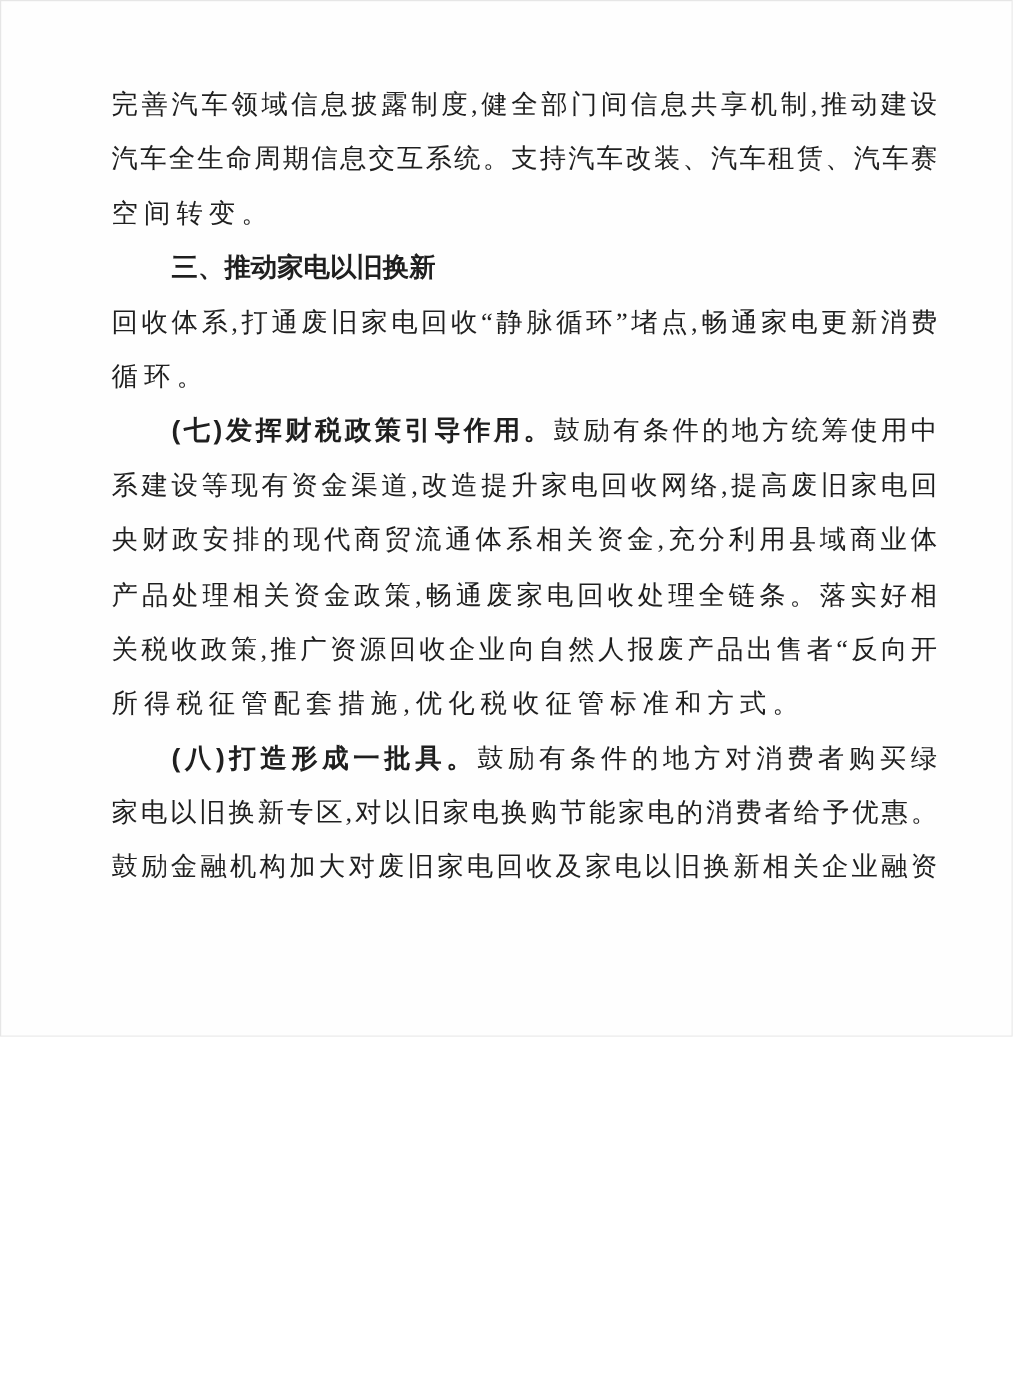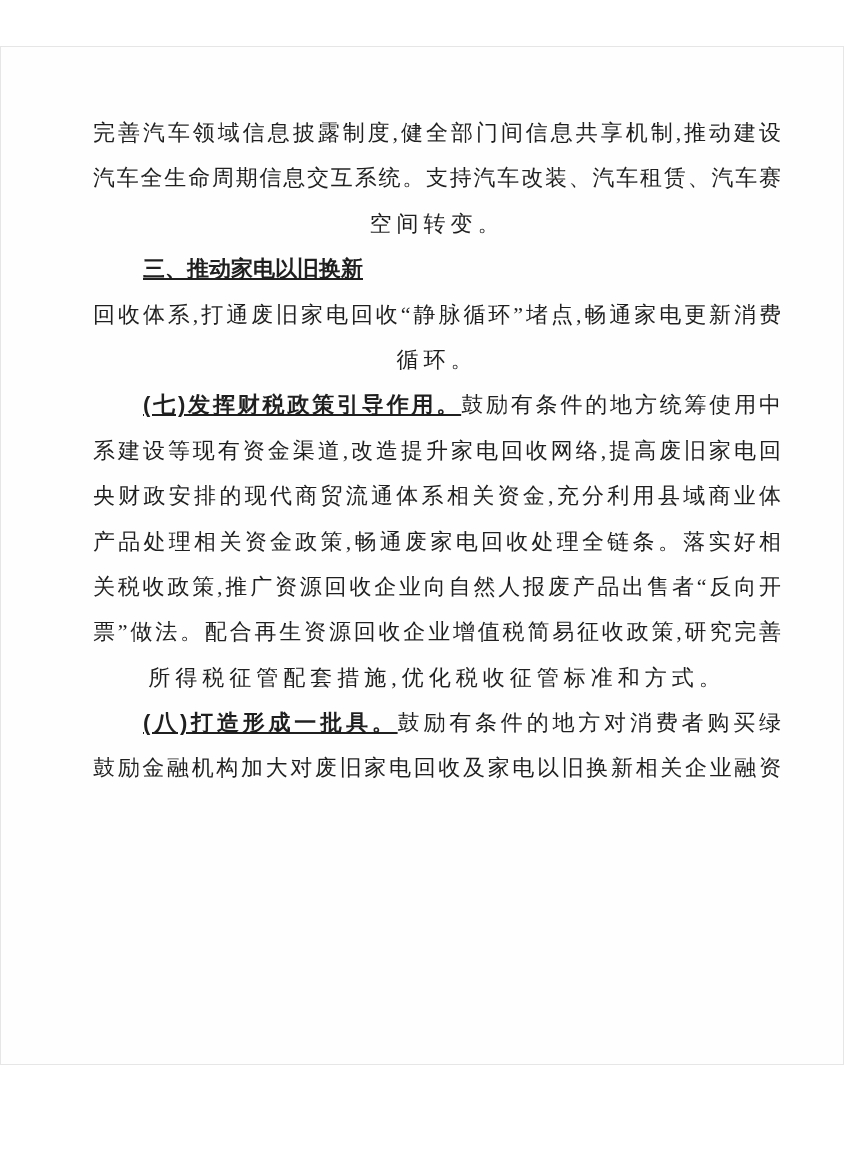--- a/index.html
+++ b/index.html
@@ -3,28 +3,27 @@
 <meta charset="utf-8">
 <style>
   html, body {
     margin: 0;
     padding: 0;
     background: #ffffff;
   }
   .page {
     position: relative;
     width: 844px;
-    height: 1019px;
+    height: 864px;
     background: #fefefe;
     box-sizing: border-box;
     border: 1px solid #e6e6e6;
     overflow: hidden;
     font-family: "Liberation Serif", serif;
     color: #1f1f1f;
-    margin-top: 46px;
   }
   .text-block {
     position: absolute;
     left: 92px;
     top: 63px;
     width: 688px;
   }
   .line {
     margin: 0;
     padding: 0;
@@ -34,29 +33,27 @@
     white-space: nowrap;
   }
   .just {
     white-space: normal;
     text-align: justify;
     text-align-last: justify;
     overflow: hidden;
   }
   .short {
     letter-spacing: 5px;
-    text-align: center;
   }
   .indent {
     padding-left: 50px;
   }
   .heading, .lead {
     font-family: "Liberation Sans", sans-serif;
     font-weight: 700;
-    text-decoration: underline;
   }
   .footer {
     position: absolute;
     top: 1063px;
     right: 91px;
     font-size: 20px;
     line-height: 26px;
     word-spacing: 12px;
     color: #222;
     font-family: "Liberation Serif", serif;
@@ -75,22 +72,22 @@
     <p class="line heading indent">三、推动家电以旧换新</p>
 
     <p class="line just">回收体系,打通废旧家电回收“静脉循环”堵点,畅通家电更新消费</p>
     <p class="line short">循环。</p>
 
     <p class="line just indent"><span class="lead">(七)发挥财税政策引导作用。</span><span>鼓励有条件的地方统筹使用中</span></p>
     <p class="line just">系建设等现有资金渠道,改造提升家电回收网络,提高废旧家电回</p>
     <p class="line just">央财政安排的现代商贸流通体系相关资金,充分利用县域商业体</p>
     <p class="line just">产品处理相关资金政策,畅通废家电回收处理全链条。落实好相</p>
     <p class="line just">关税收政策,推广资源回收企业向自然人报废产品出售者“反向开</p>
-    <p class="line just">票”做法。配合再生资源回收企业增值税简易征收政策,研究完善</p>
     <p class="line short">所得税征管配套措施,优化税收征管标准和方式。</p>
 
     <p class="line just indent"><span class="lead">(八)打造形成一批具。</span><span>鼓励有条件的地方对消费者购买绿</span></p>
+    <p class="line just">家电以旧换新专区,对以旧家电换购节能家电的消费者给予优惠。</p>
     <p class="line just">鼓励金融机构加大对废旧家电回收及家电以旧换新相关企业融资</p>
 
   </div>
 
   <div class="footer">— 7 —</div>
 </div>
 
 </body></html>

